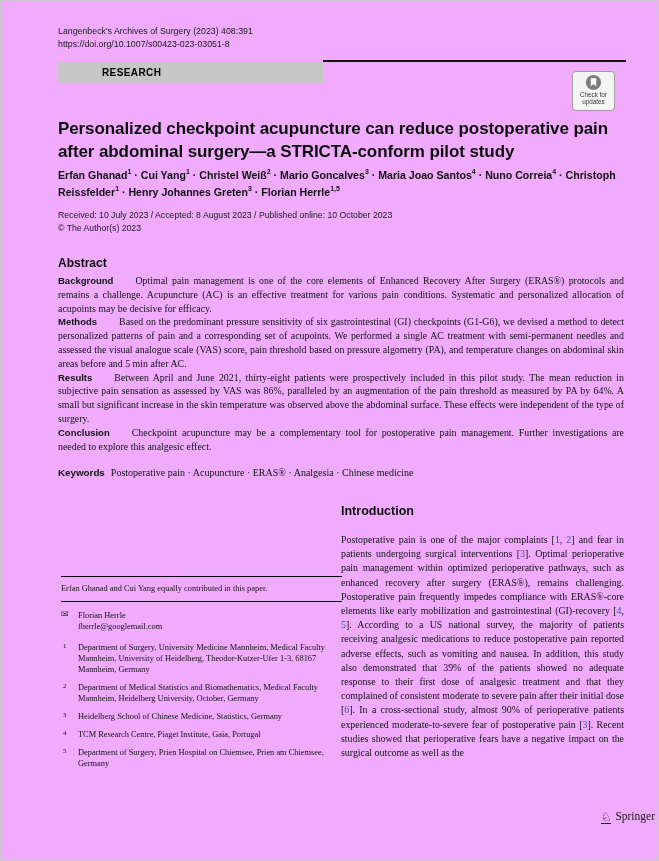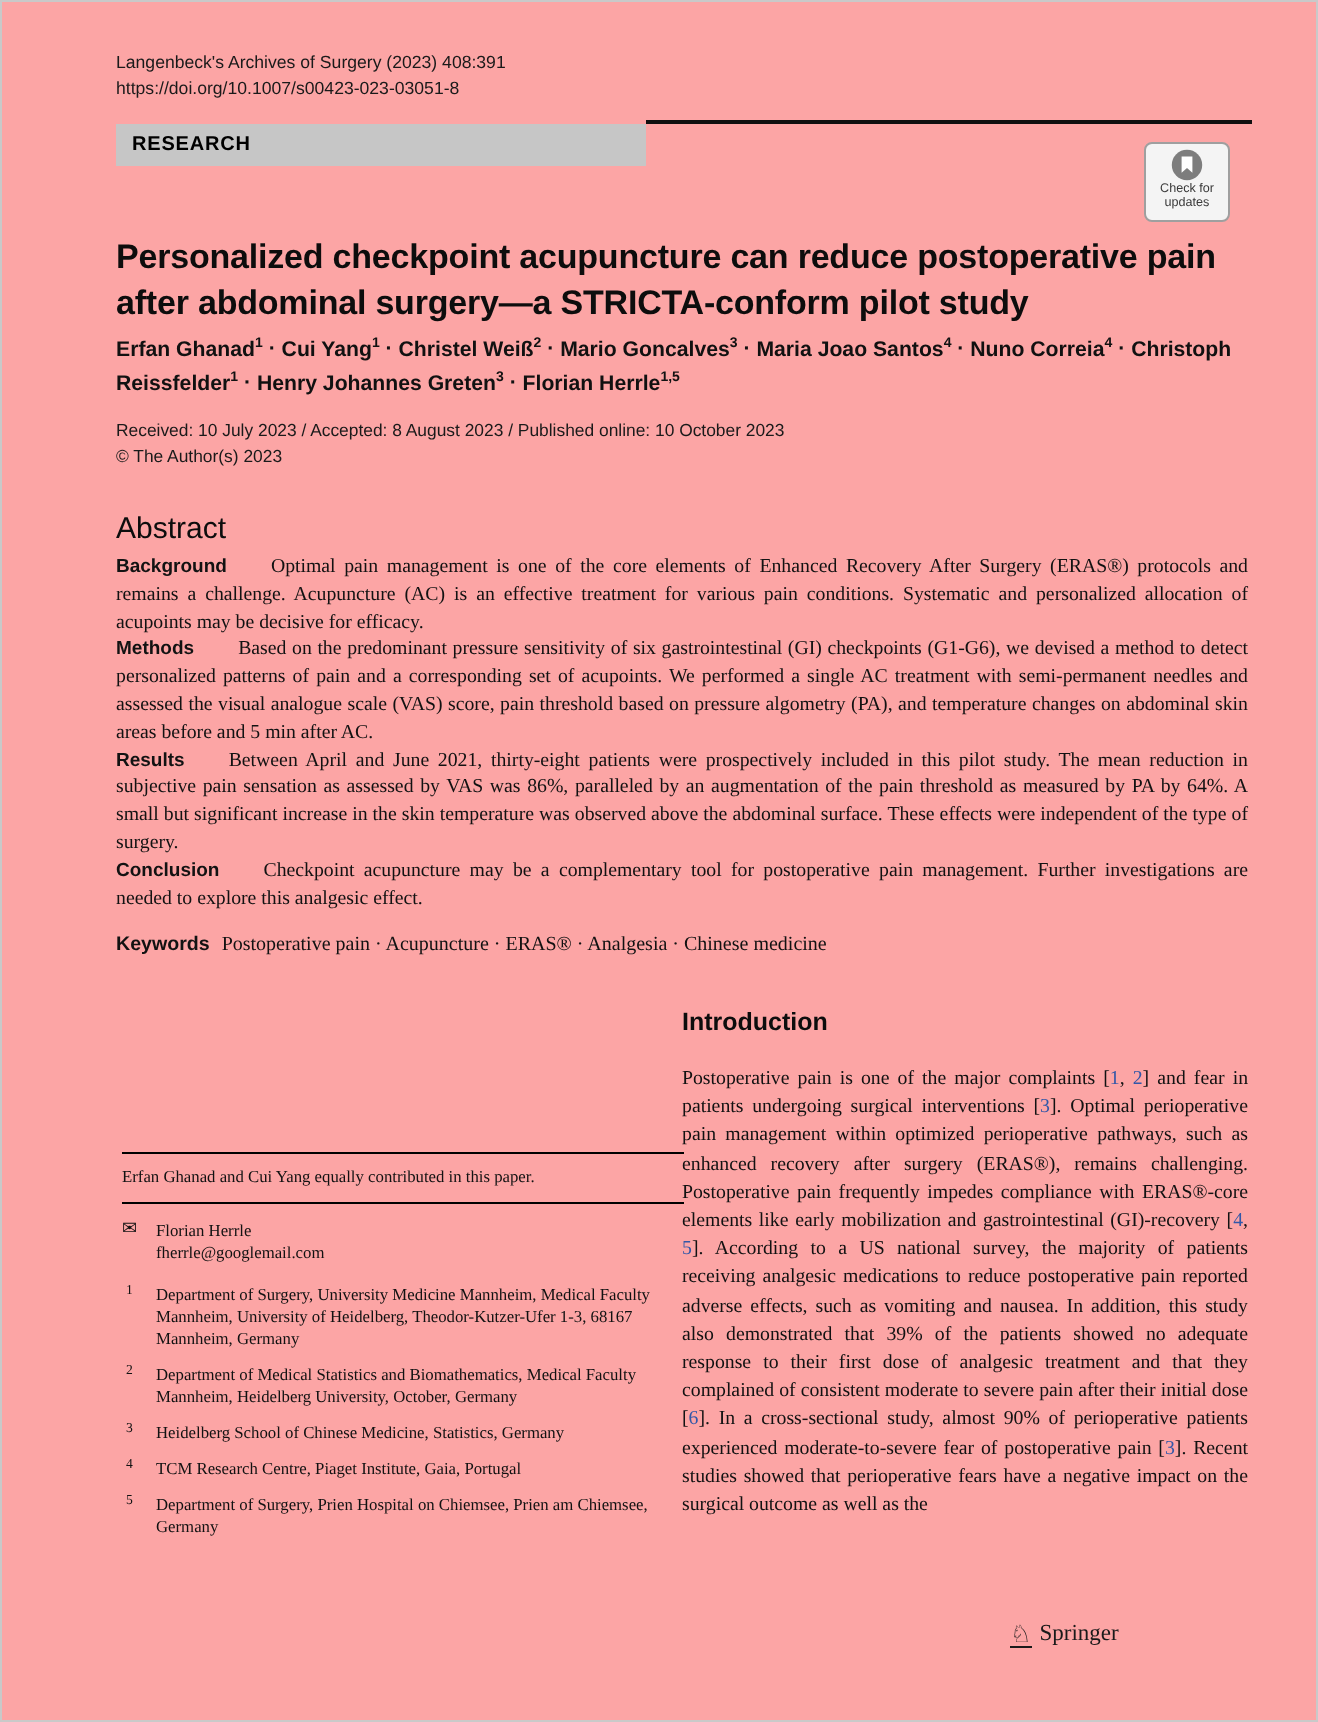--- a/index.html
+++ b/index.html
@@ -1,39 +1,39 @@
 <!DOCTYPE html>
 <html style="--banner-bg: #c6c6c6; --citation-blue: #3257a8;"><head>
 <meta charset="utf-8">
 <style>
   html,body{margin:0;padding:0;background:#e9e9e9;}
   .page{
     position:relative;
     width:657px;height:859px;
     margin:0 auto;
-    background:#fca5a5;
+    background:#f0abfc;
     border:1px solid #c9c9c9;
     overflow:hidden;
     font-family:"Liberation Serif", serif;
     color:#111;
   }
   
   .journal-head{
     position:absolute;left:57px;top:24px;
     font-family:"Liberation Sans", sans-serif;
     font-size:8.8px;line-height:13px;color:#1a1a1a;
   }
   .research-banner{
     position:absolute;left:57px;top:61px;width:265px;height:21px;
     background:var(--banner-bg,#c6c6c6);
   }
   .research-banner .label{
     font-family:"Liberation Sans", sans-serif;
     font-weight:bold;font-size:10px;line-height:21px;
-    letter-spacing:.4px;padding-left:8px;color:#000;
+    letter-spacing:.4px;padding-left:8px;color:#000;margin-left:36px;
   }
   .top-rule{position:absolute;left:322px;top:59px;width:303px;height:2px;background:#101010;}
   .check-badge{
     position:absolute;left:571px;top:70px;width:43px;height:40px;
     border:1px solid #9f9f9f;border-radius:4px;background:#f4f4f4;
     text-align:center;cursor:pointer;box-sizing:border-box;padding-top:2px;
   }
   .check-badge svg{display:block;margin:0 auto;}
   .check-badge .cap{
     font-family:"Liberation Sans", sans-serif;
@@ -56,21 +56,21 @@
   .dates-block{
     position:absolute;left:57px;top:208px;width:565px;
     font-family:"Liberation Sans", sans-serif;
     font-size:8.7px;line-height:12.5px;color:#1a1a1a;
   }
   
   .abstract{position:absolute;left:57px;top:255px;width:566px;}
   .abstract h2{
     margin:0 0 4px 0;
     font-family:"Liberation Sans", sans-serif;
-    font-size:15px;font-weight:normal;color:#0d0d0d;
+    font-size:12px;font-weight:bold;color:#0d0d0d;
   }
   .abstract p{
     margin:0;text-align:justify;
     font-size:9.9px;line-height:13.8px;color:#121212;
   }
   .abs-label{
     font-family:"Liberation Sans", sans-serif;
     font-weight:bold;font-size:9.5px;margin-right:22px;
   }
   .keywords{
@@ -97,22 +97,22 @@
   .footnotes{position:absolute;left:41px;top:575px;width:281px;font-size:8.4px;line-height:11px;color:#121212;margin-left:19px;}
   .fn-rule{height:1px;background:#000;margin:0;border:none;}
   .equal-note{margin:6px 0 7px 0;}
   .correspond{margin-top:8px;position:relative;padding-left:17px;}
   .envelope{position:absolute;left:0;top:-1px;font-size:9px;}
   .affils{margin-top:10px;}
   .affil{position:relative;padding-left:17px;margin-bottom:7px;}
   .affil .num{position:absolute;left:2px;top:-2px;font-size:6.8px;}
   
   .springer{
-    position:absolute;left:504px;top:809px;width:127px;
-    font-size:11.5px;color:#1a1a1a;
+    position:absolute;left:527px;top:809px;width:127px;
+    text-align:right;font-size:11.5px;color:#1a1a1a;
   }
   .knight{
     display:inline-block;font-size:12px;line-height:12px;
     border-bottom:1px solid #1a1a1a;margin-right:4px;
     transform:translateY(1px);
   }
 </style>
 </head>
 <body>
 

